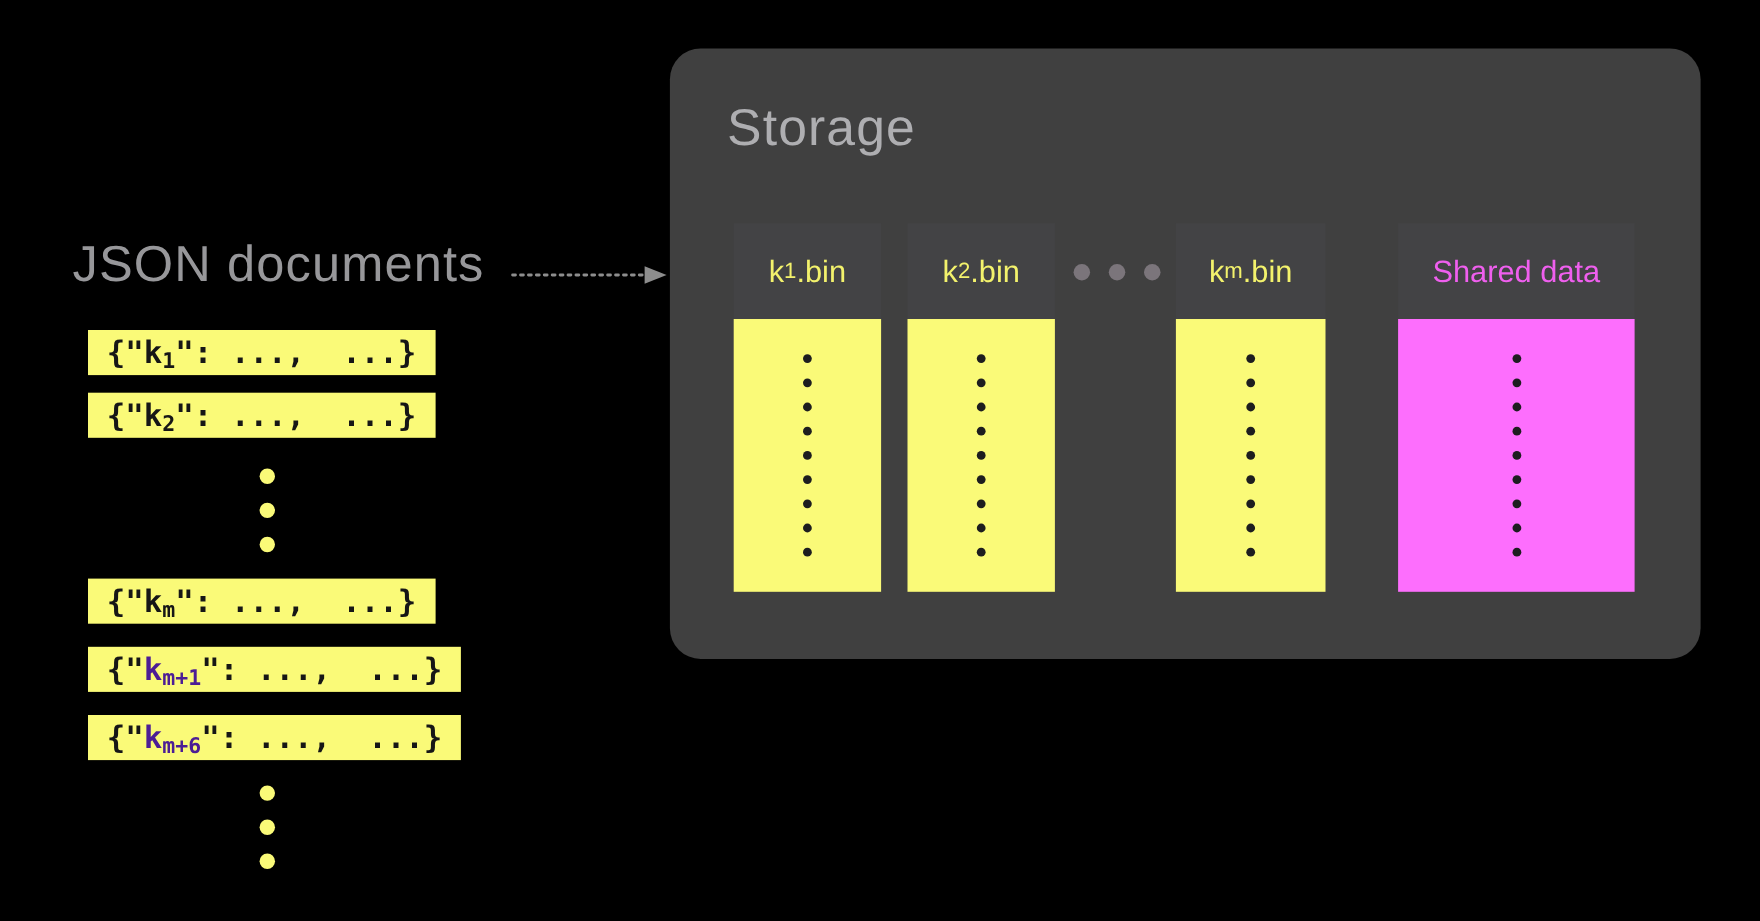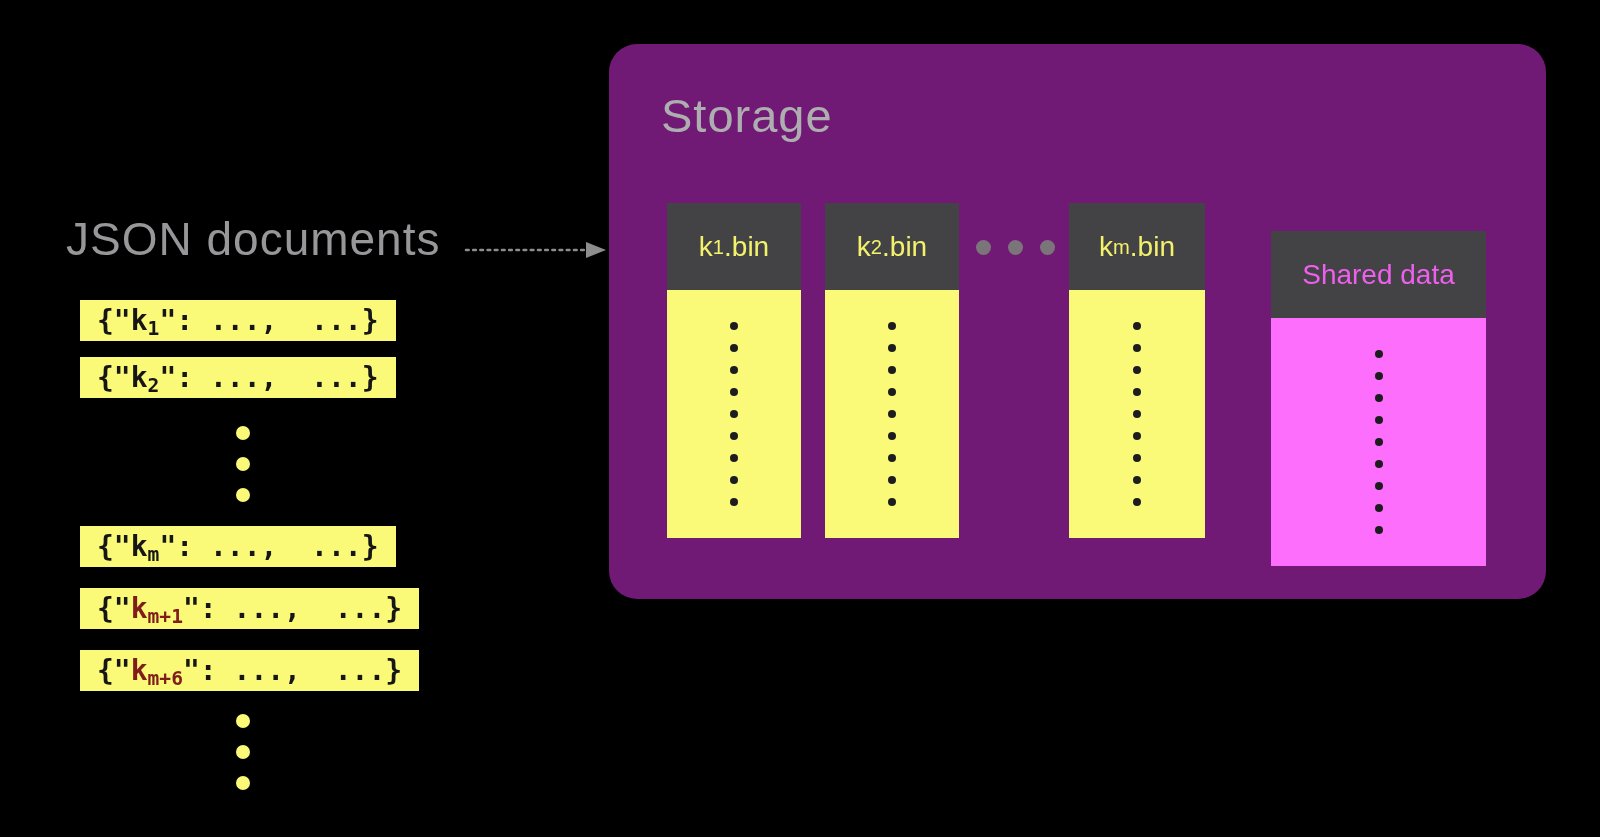--- a/index.html
+++ b/index.html
@@ -8,37 +8,37 @@
 
   
   .left-title{position:absolute;left:38px;top:212px;font-size:46px;font-weight:300;
               color:#97979a;letter-spacing:1px;white-space:nowrap;margin-left:28px;}
   .arrow-svg{position:absolute;left:460px;top:237px;}
 
   .doc-row{position:absolute;left:80px;height:41px;background:#fafa78;color:#161616;
            font-family:"DejaVu Sans Mono",monospace;font-weight:700;font-size:28px;
            line-height:41px;padding:0 17px;white-space:pre;}
   .doc-row sub{font-size:0.70em;vertical-align:-0.24em;line-height:0;}
-  .pink{color:#7f1d1d;}
+  .pink{color:#4c1d95;}
 
   .vdots{position:absolute;display:flex;flex-direction:column;gap:17px;}
   .vdots .dot{width:14px;height:14px;border-radius:50%;background:#fafa78;}
 
   
   .panel{position:absolute;left:609px;top:44px;width:937px;height:555px;
-         background:#701a75;border-radius:28px;}
+         background:#404040;border-radius:28px;}
   .panel-title{position:absolute;left:52px;top:44px;font-size:47px;font-weight:300;
                color:#aeaeb1;letter-spacing:1px;}
   #storage-cols{position:absolute;left:0;top:0;right:0;bottom:0;}
 
   .col{position:absolute;top:159px;}
   .col-header{height:87px;background:#434345;display:flex;align-items:center;
               justify-content:center;font-size:28px;color:#f3f26c;white-space:nowrap;}
   .col-header sub{font-size:0.72em;vertical-align:-0.18em;line-height:0;}
-  .col-header.magenta-label{color:#ef5fee;margin-top:28px;}
+  .col-header.magenta-label{color:#ef5fee;}
   .col-body{height:248px;background:#fafa78;display:flex;flex-direction:column;
             align-items:center;justify-content:center;gap:14px;}
   .col-body.magenta{background:#fd6efd;}
   .bdot{width:8px;height:8px;border-radius:50%;background:#1d1d1f;}
 
   .hdots{position:absolute;display:flex;flex-direction:row;gap:17px;}
   .hdots .dot{width:15px;height:15px;border-radius:50%;background:#7b757b;}
 </style>
 </head>
 <body>

